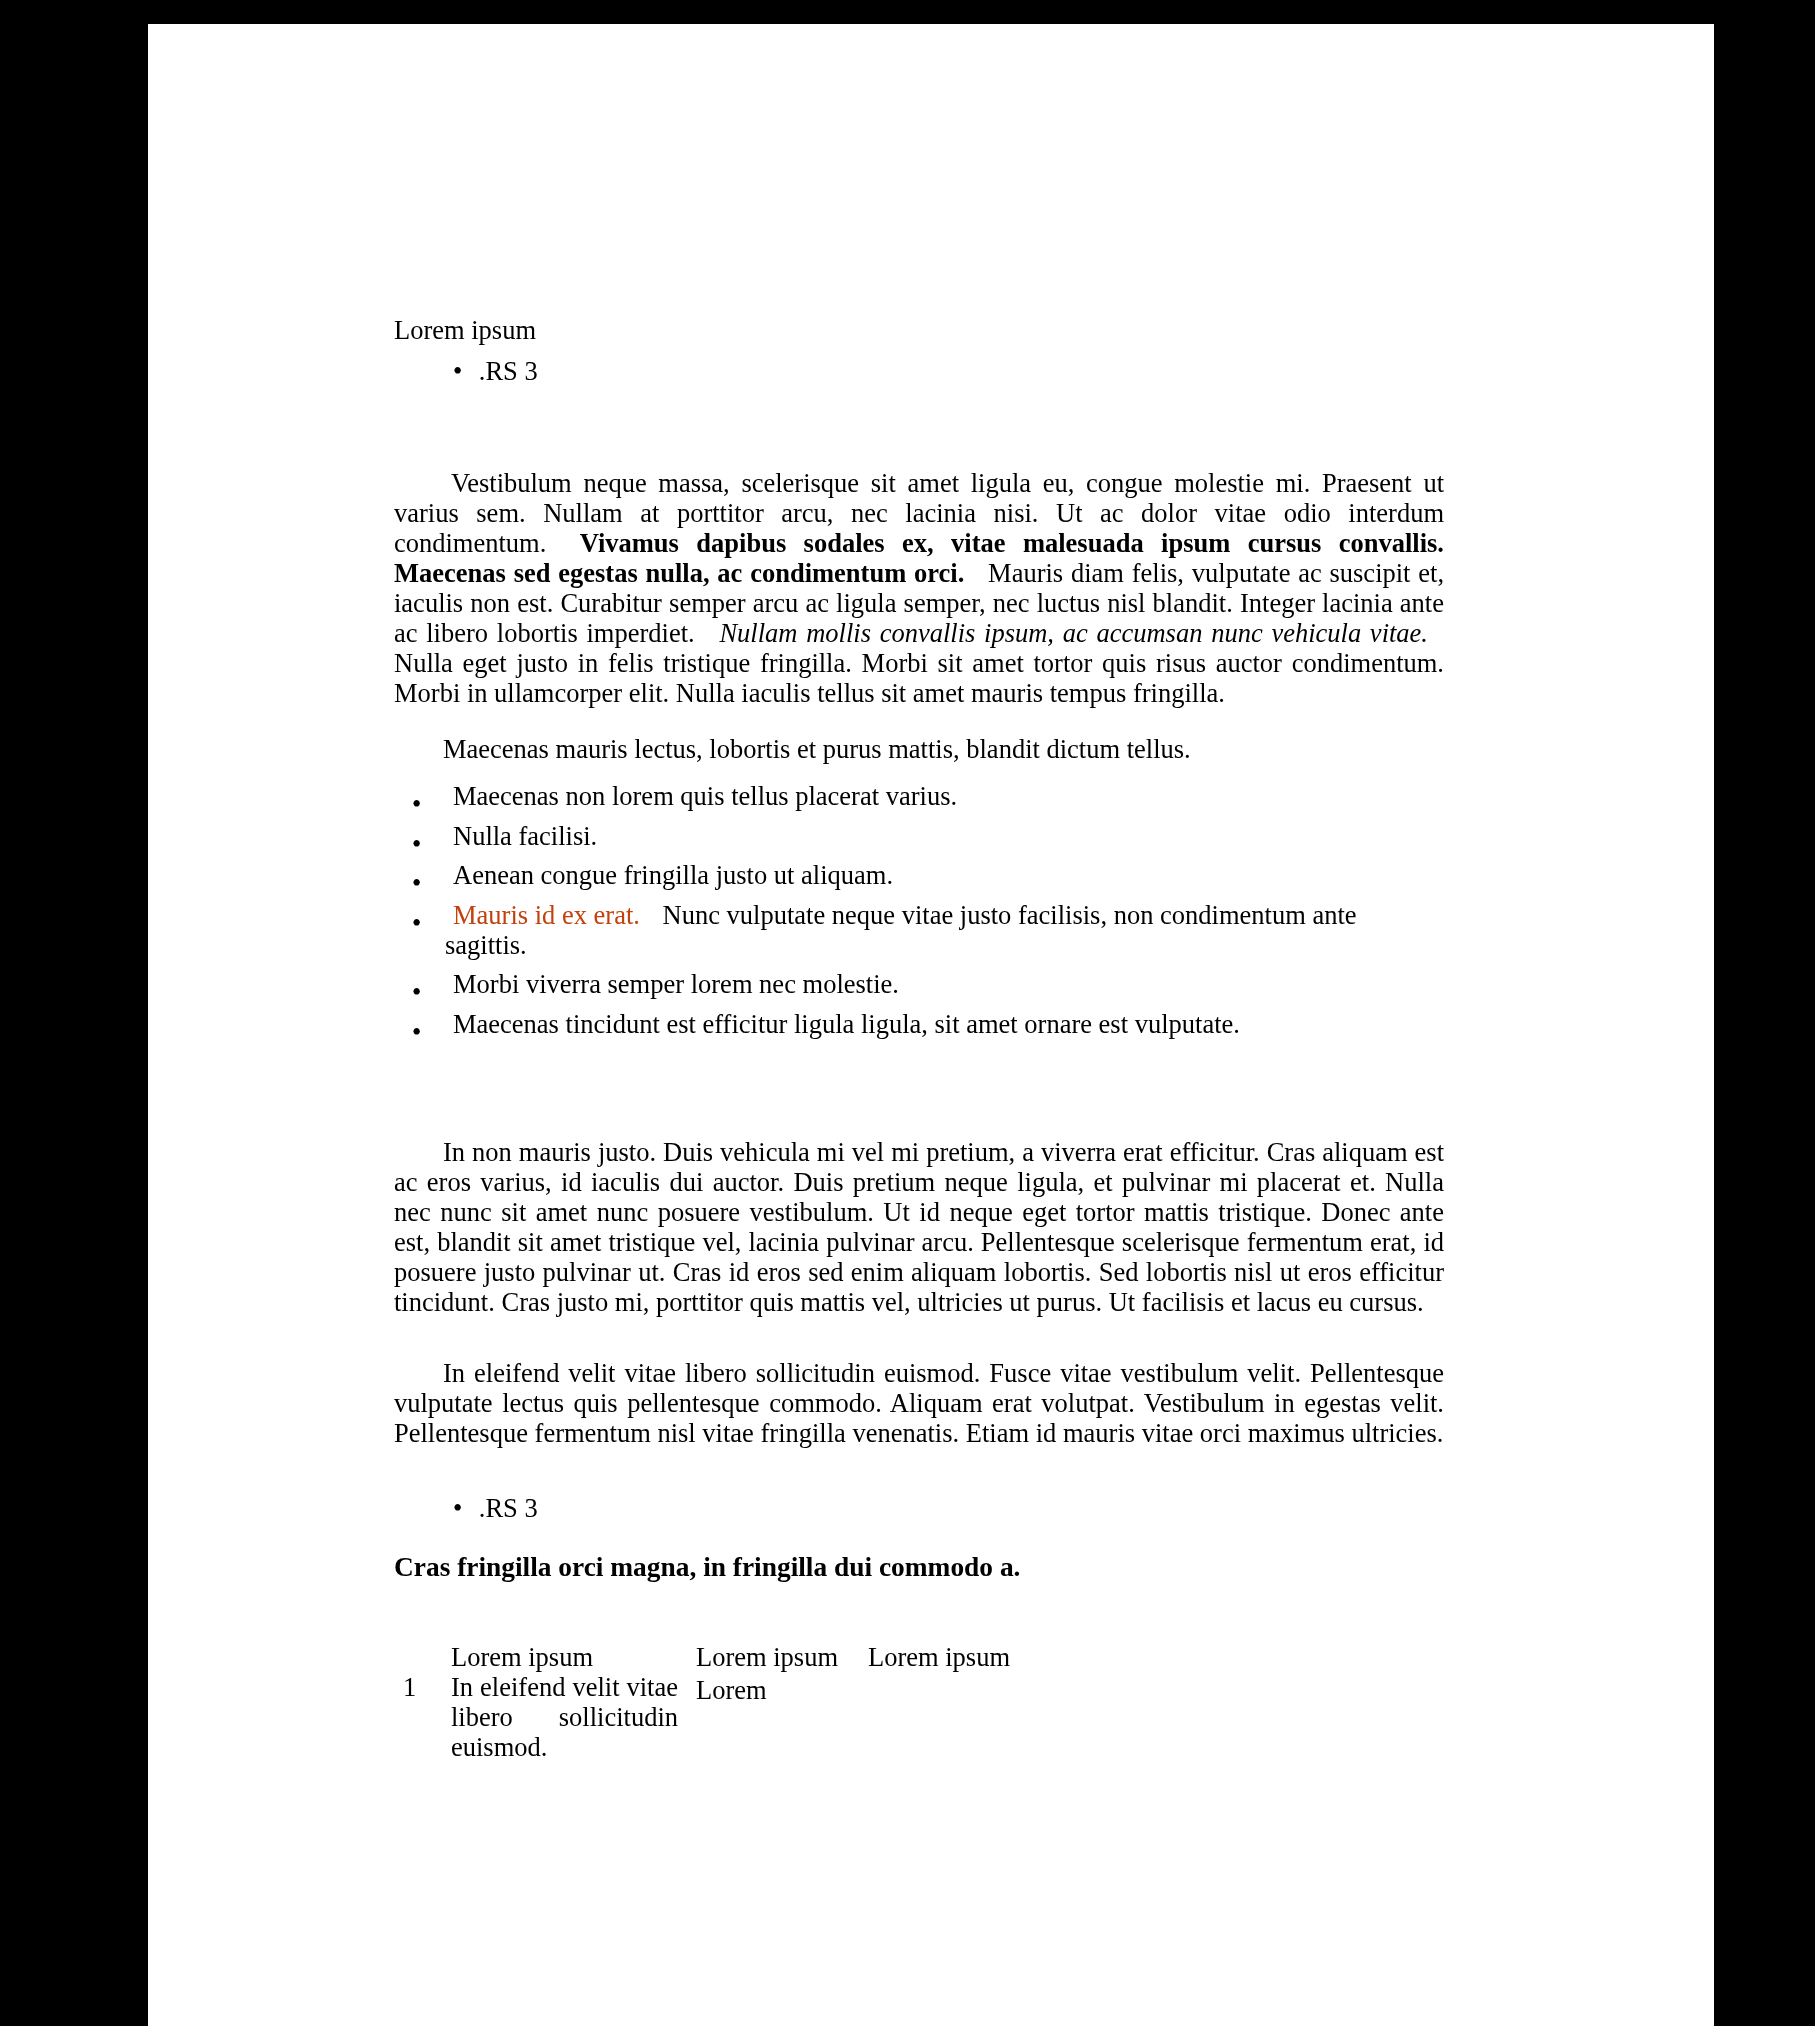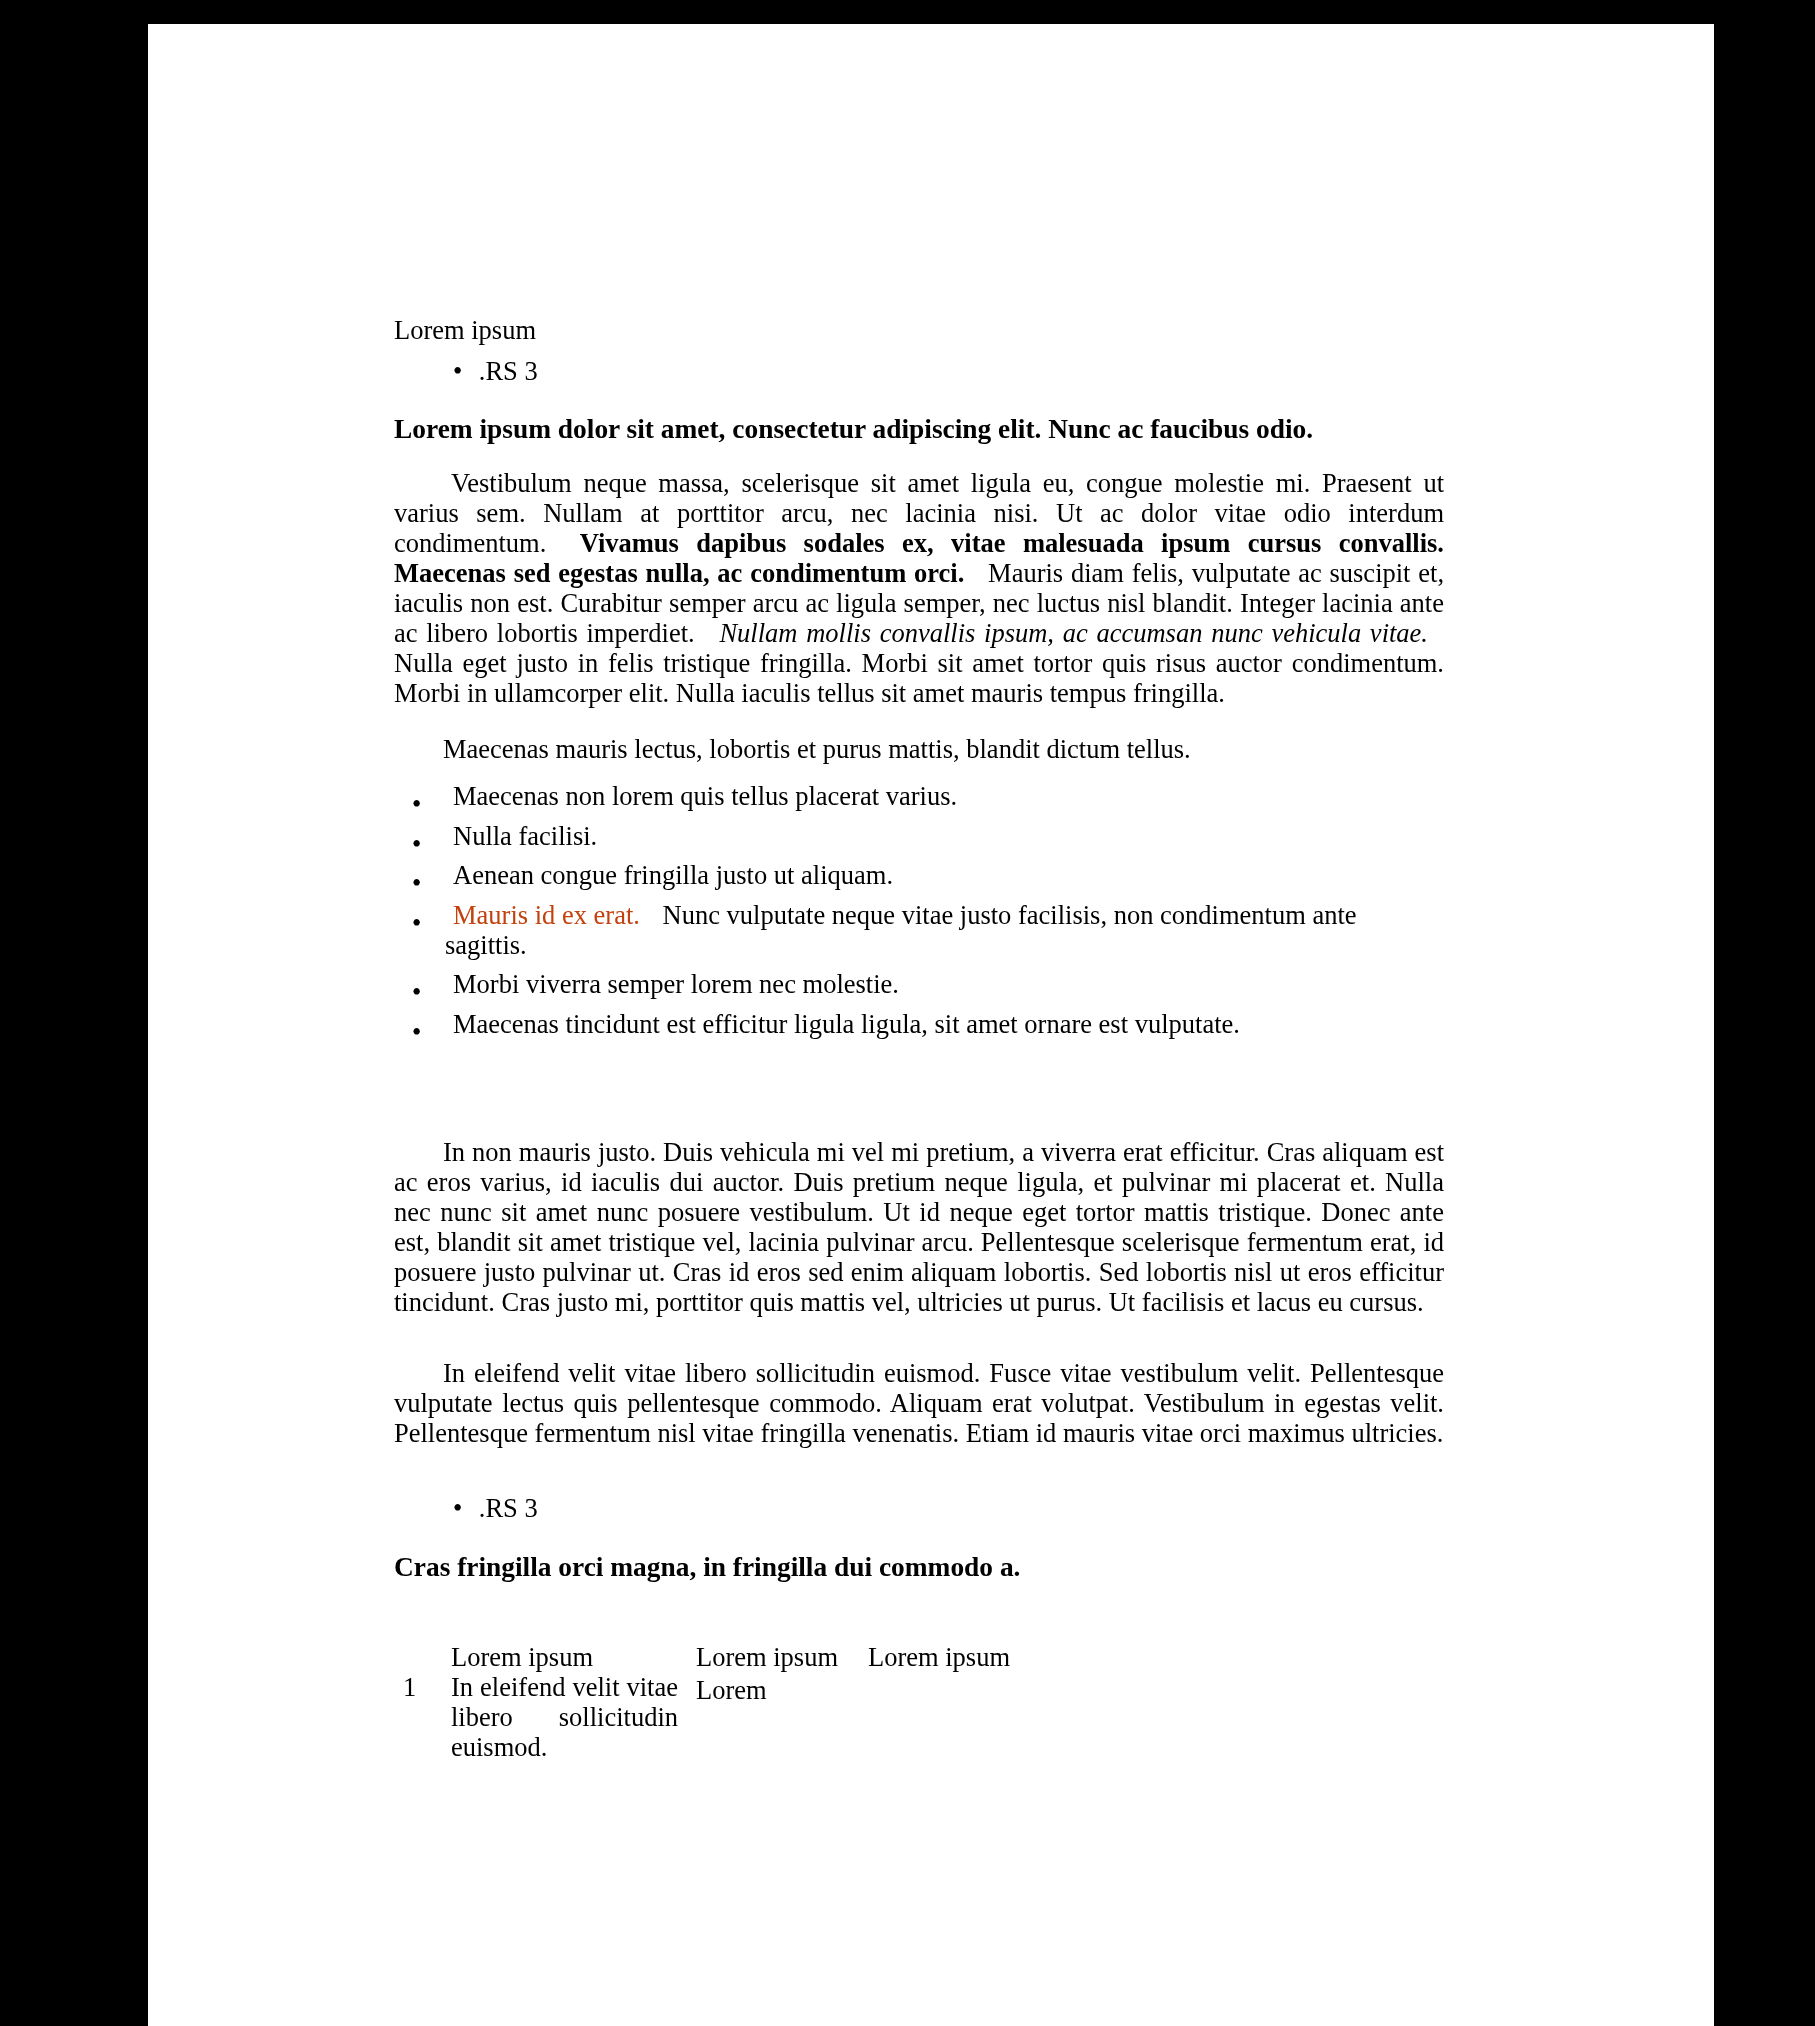--- a/index.html
+++ b/index.html
@@ -72,21 +72,20 @@
 
 <div class="pdf-page">
   <div class="page-content">
 
     <div class="abs top-label">Lorem ipsum</div>
 
     <div class="abs rs-item rs-item-1">
       <span class="rs-bullet">•</span><span>.RS 3</span>
     </div>
 
-    <h1 class="abs doc-heading heading-1">Lorem ipsum dolor sit amet, consectetur adipiscing elit. Nunc ac faucibus odio.</h1>
 
     <p class="abs para para-1"><span>Vestibulum neque massa, scelerisque sit amet ligula eu, congue molestie mi.  Praesent ut varius sem.  Nullam at porttitor arcu, nec lacinia nisi.  Ut ac dolor vitae odio interdum condimentum.  </span><b>Vivamus dapibus sodales ex, vitae malesuada ipsum cursus convallis.  Maecenas sed egestas nulla, ac condimentum orci.</b><span> Mauris diam felis, vulputate ac suscipit et, iaculis non est.  Curabitur semper arcu ac ligula semper, nec luctus nisl blandit.  Integer lacinia ante ac libero lobortis imperdiet.  </span><i>Nullam mollis convallis ipsum, ac accumsan nunc vehicula vitae.</i><span>  Nulla eget justo in felis tristique fringilla.  Morbi sit amet tortor quis risus auctor condimentum.  Morbi in ullamcorper elit.  Nulla iaculis tellus sit amet mauris tempus fringilla.</span></p>
 
     <div class="abs intro-line">Maecenas mauris lectus, lobortis et purus mattis, blandit dictum tellus.</div>
 
     <ul class="abs bullet-list">
       <li>
         <span class="li-bullet">•</span>
         <span>Maecenas non lorem quis tellus placerat varius.</span>
       </li>

